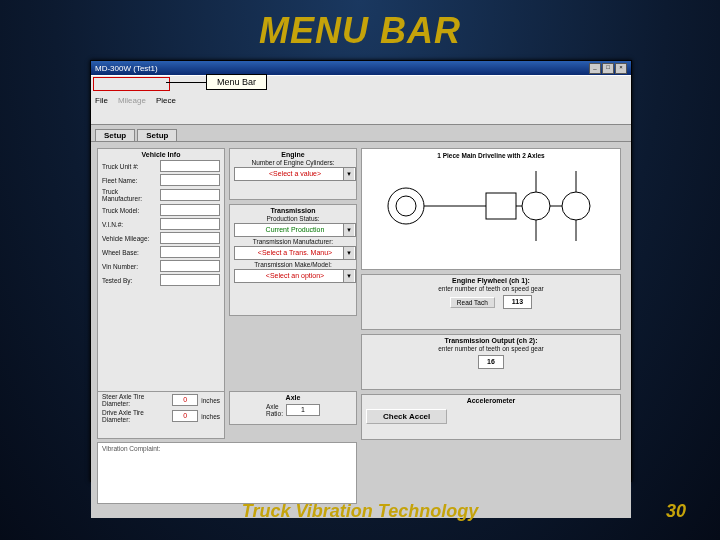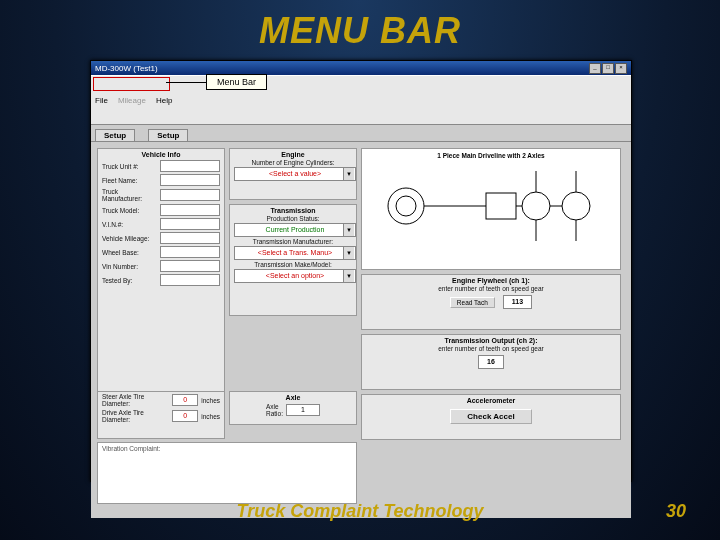--- a/index.html
+++ b/index.html
@@ -91,21 +91,21 @@
     pointer-events: none;
   }
   .tabbar {
     background: #ccc;
     height: 16px;
     display: flex;
     align-items: flex-end;
     font-size: 8px;
     color: #000;
     padding-left: 4px;
-    gap: 13px;
+    gap: 2px;
     border-bottom: 1px solid #888;
   }
   .tab {
     background: #ddd;
     border: 1px solid #888;
     border-bottom: none;
     padding: 1px 8px;
     font-weight: bold;
   }
   .work {
@@ -228,21 +228,21 @@
     <div class="win-btns">
       <div class="win-btn">_</div>
       <div class="win-btn">□</div>
       <div class="win-btn">×</div>
     </div>
   </div>
 
   <div class="menubar">
     <span>File</span>
     <span class="disabled">Mileage</span>
-    <span>Help</span>
+    <span>Piece</span>
     <div class="menu-highlight"></div>
     <div class="callout-line"></div>
     <div class="callout-box">Menu Bar</div>
   </div>
 
   <div class="tabbar">
     <div class="tab">Setup</div>
     <div class="tab">Setup</div>
   </div>
 
@@ -357,26 +357,26 @@
     <div class="panel tout">
       <div class="sec-title">Transmission Output (ch 2):</div>
       <div class="lbl center">enter number of teeth on speed gear</div>
       <div class="row" style="justify-content:center;margin-top:2px">
         <span class="num-box">16</span>
       </div>
     </div>
 
     <div class="panel accel">
       <div class="sec-title">Accelerometer</div>
-      <div class="row" style="justify-content:center;margin-top:3px">
+      <div class="row" style="margin-top:3px">
         <span class="btn">Check Accel</span>
       </div>
     </div>
 
     <div class="panel complaint">
       <div class="lbl" style="font-size:6.5px;color:#555;padding:2px 4px">Vibration Complaint:</div>
     </div>
 
   </div>
 </div>
 
-<div class="footer-left">Truck Complaint Technology</div>
+<div class="footer-left">Truck Vibration Technology</div>
 <div class="footer-right">30</div>
 
 </body></html>

